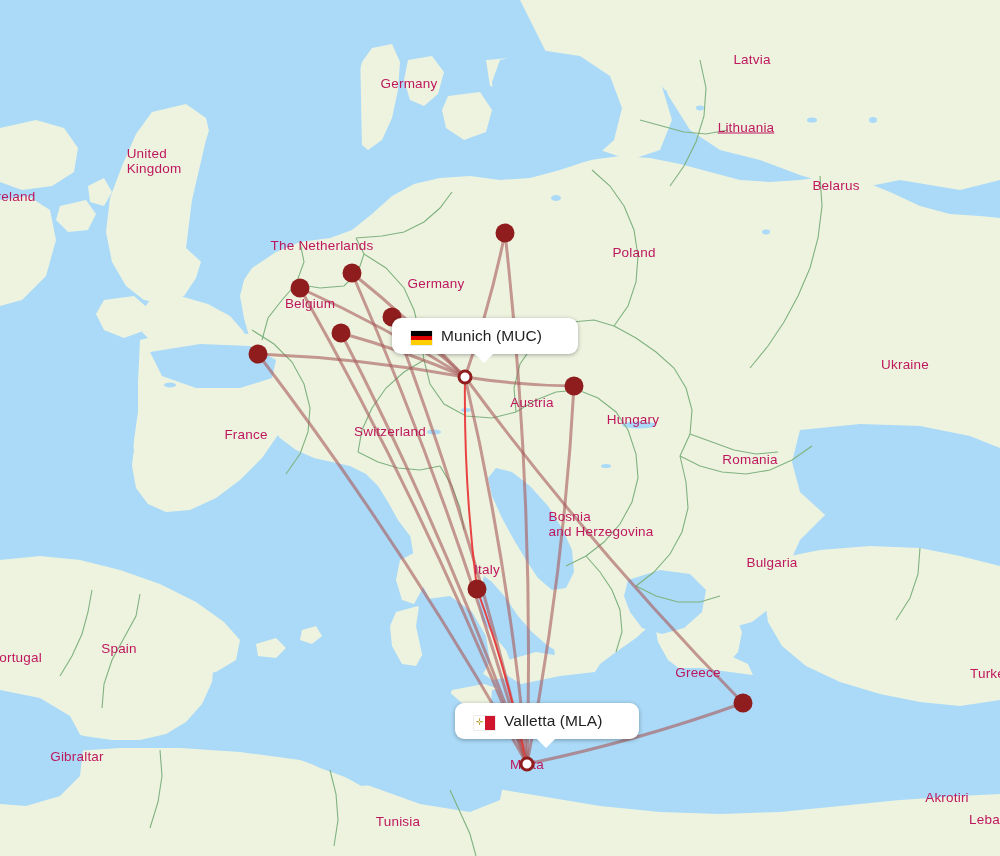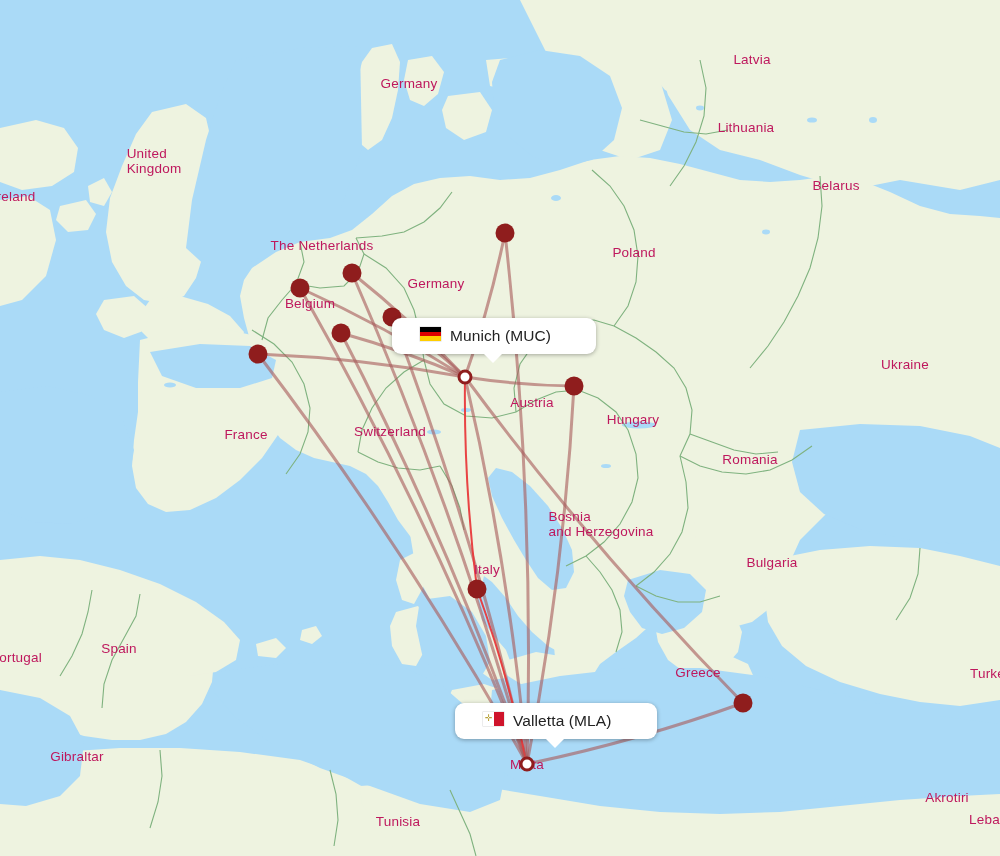--- a/index.html
+++ b/index.html
@@ -11,22 +11,22 @@
     white-space:nowrap;transform:translate(-50%,-50%);
     font-family:"Liberation Sans","DejaVu Sans",sans-serif;pointer-events:none;
   }
   .country-label.two-line{text-align:left;line-height:15px;white-space:normal;}
   .node{position:absolute;border-radius:50%;transform:translate(-50%,-50%);}
   .node.dest{width:19px;height:19px;background:#8f1d1d;}
   .node.hub{width:15px;height:15px;background:#ffffff;border:3.5px solid #8f1d1d;box-sizing:border-box;}
   .tooltip{
     position:absolute;background:#ffffff;border-radius:9px;
     box-shadow:0 1px 4px rgba(0,0,0,.32);
-    display:flex;align-items:flex-start;gap:9px;
-    padding:9px 28px;white-space:nowrap;
+    display:flex;align-items:flex-end;gap:9px;
+    padding:9px 19px;white-space:nowrap;
   }
   .tooltip .tip-text{font-size:15.5px;color:#222;letter-spacing:.1px;}
   .tooltip .arrow{
     position:absolute;left:50%;bottom:-9px;margin-left:-10px;width:0;height:0;
     border-left:10px solid transparent;border-right:10px solid transparent;
     border-top:10px solid #ffffff;
   }
   .flag{width:21px;height:14px;display:block;flex:0 0 auto;box-shadow:0 0 0 .5px rgba(0,0,0,.15);}
   .flag-de{background:linear-gradient(to bottom,#000 0 33.3%,#d00 33.3% 66.6%,#ffce00 66.6% 100%);}
   .flag-mt{position:relative;background:#fff;}
@@ -231,21 +231,21 @@
         <path d="M477,589 Q508.125,674.75 527,764" stroke="#e8393b" stroke-width="2" stroke-opacity="0.95" fill="none"></path>
         <path d="M743,703 Q592.59,549.73 465,377" stroke="#a85c5c" stroke-width="3" stroke-opacity="0.62" fill="none"></path>
         <path d="M743,703 Q637.135,741.06 527,764" stroke="#a85c5c" stroke-width="3" stroke-opacity="0.62" fill="none"></path>
         <path d="M465,377 Q509.545,568.33 527,764" stroke="#a85c5c" stroke-width="3" stroke-opacity="0.62" fill="none"></path>
       </g>
   </svg>
 
   <div id="country-labels">
       <div class="country-label" style="left: 409px; top: 83px;">Germany</div>
       <div class="country-label" style="left: 752px; top: 59px;">Latvia</div>
-      <div class="country-label" style="left: 746px; top: 127px;">Lithuania</div>
+      <div class="country-label" style="left: 746px; top: 127px; text-decoration: underline;">Lithuania</div>
       <div class="country-label two-line" style="left: 154px; top: 161px;">
         <div>United</div>
         <div>Kingdom</div>
       </div>
       <div class="country-label" style="left: 14px; top: 196px;">Ireland</div>
       <div class="country-label" style="left: 836px; top: 185px;">Belarus</div>
       <div class="country-label" style="left: 322px; top: 245px;">The Netherlands</div>
       <div class="country-label" style="left: 634px; top: 252px;">Poland</div>
       <div class="country-label" style="left: 436px; top: 283px;">Germany</div>
       <div class="country-label" style="left: 310px; top: 303px; text-align: right;">Belgium</div>

